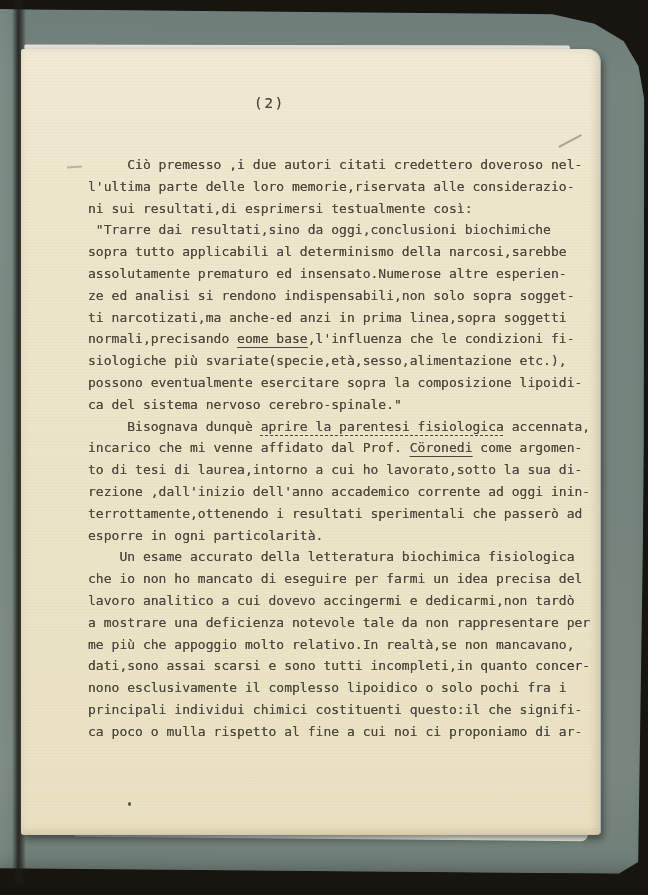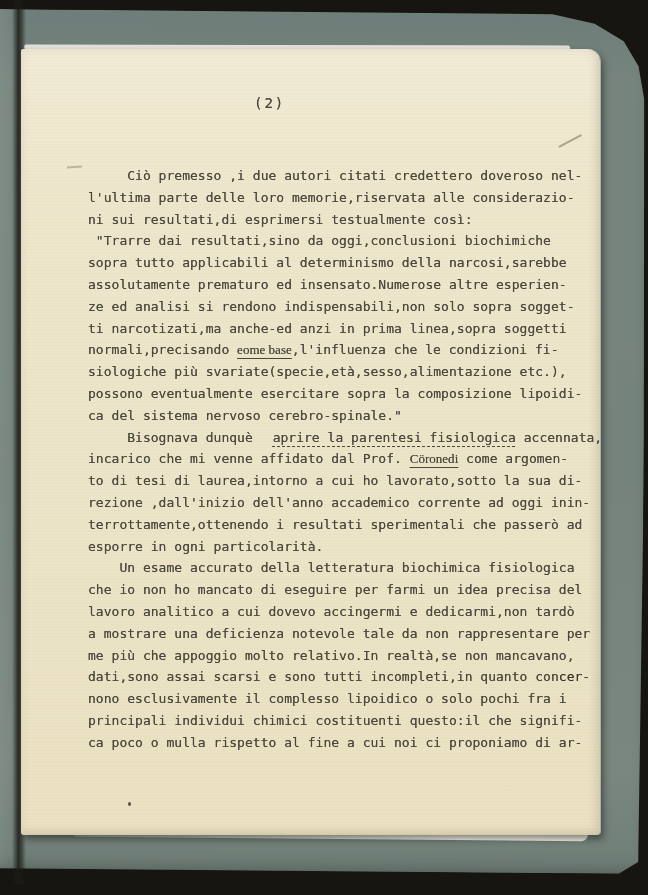--- a/index.html
+++ b/index.html
@@ -56,28 +56,28 @@
       inset -4px 0 9px rgba(120,105,70,.16),
       inset 0 -4px 9px rgba(120,105,70,.14),
       inset 0 3px 6px rgba(255,255,250,.35);
   }
   .page-number{
     position:absolute;left:233px;top:46px;
     font-size:14px;letter-spacing:2px;color:var(--ink);
     text-shadow:0 0 .6px rgba(75,71,61,.8);
   }
   .typewritten{
-    position:absolute;left:67px;top:116px;width:512px;
+    position:absolute;left:67px;top:105px;width:512px;
     font-size:13px;line-height:21.8px;color:var(--ink);
     white-space:pre;letter-spacing:.02px;
     text-shadow:0 0 .6px rgba(75,71,61,.75);
   }
   .line{height:21.8px;}
-  .u-solid{text-decoration:underline;text-decoration-thickness:1.3px;text-underline-offset:3.5px;font-family:Liberation Serif, serif;}
-  .u-dash{text-decoration:underline dashed;text-decoration-thickness:1.4px;text-underline-offset:3.5px;margin-left:12px;}
+  .u-solid{text-decoration:underline;text-decoration-thickness:1.3px;text-underline-offset:3.5px;}
+  .u-dash{text-decoration:underline dashed;text-decoration-thickness:1.4px;text-underline-offset:3.5px;}
   .b{font-weight:normal;color:#38342b;}
   
   .crease{
     position:absolute;left:557px;top:140px;width:26px;height:1.5px;z-index:5;
     background:rgba(105,95,72,.5);transform:rotate(-28deg);border-radius:1px;
   }
   .stray-dash{
     position:absolute;left:46px;top:117px;width:15px;height:2px;
     background:rgba(95,90,72,.35);transform:rotate(-4deg);
   }

